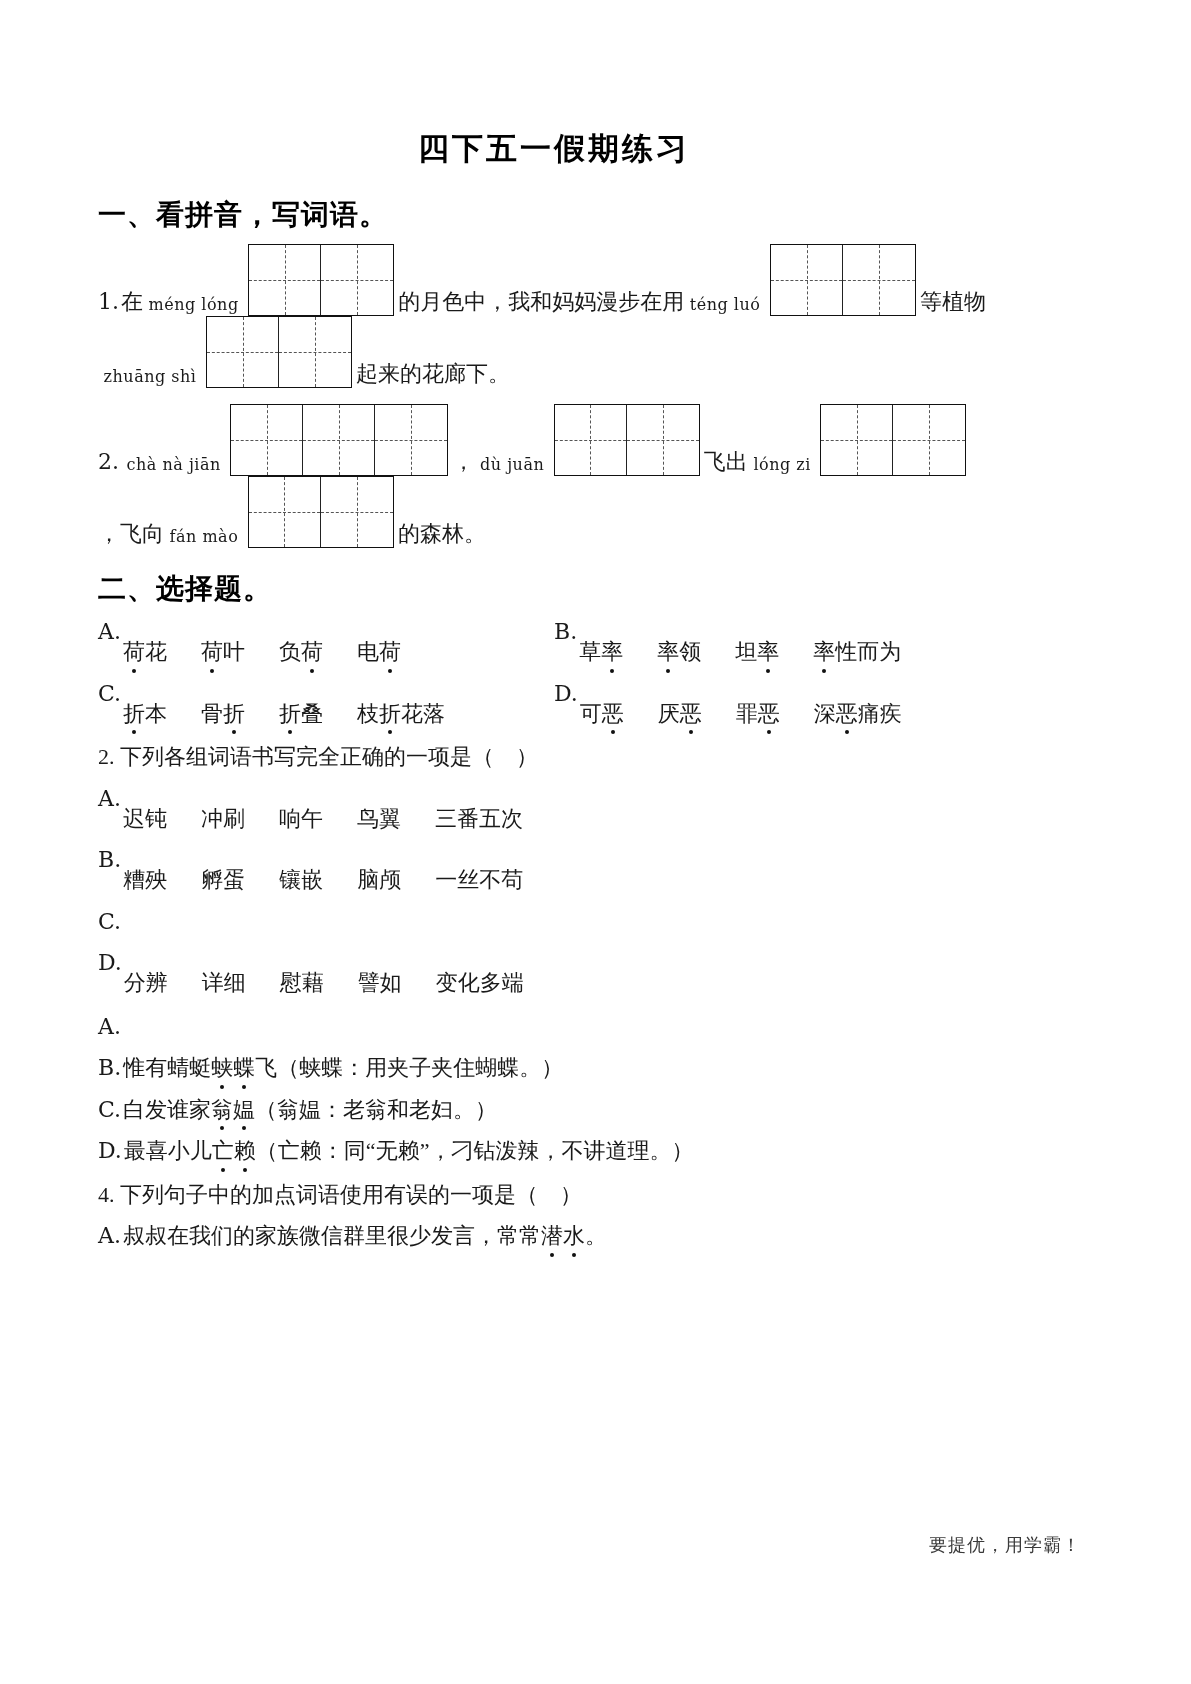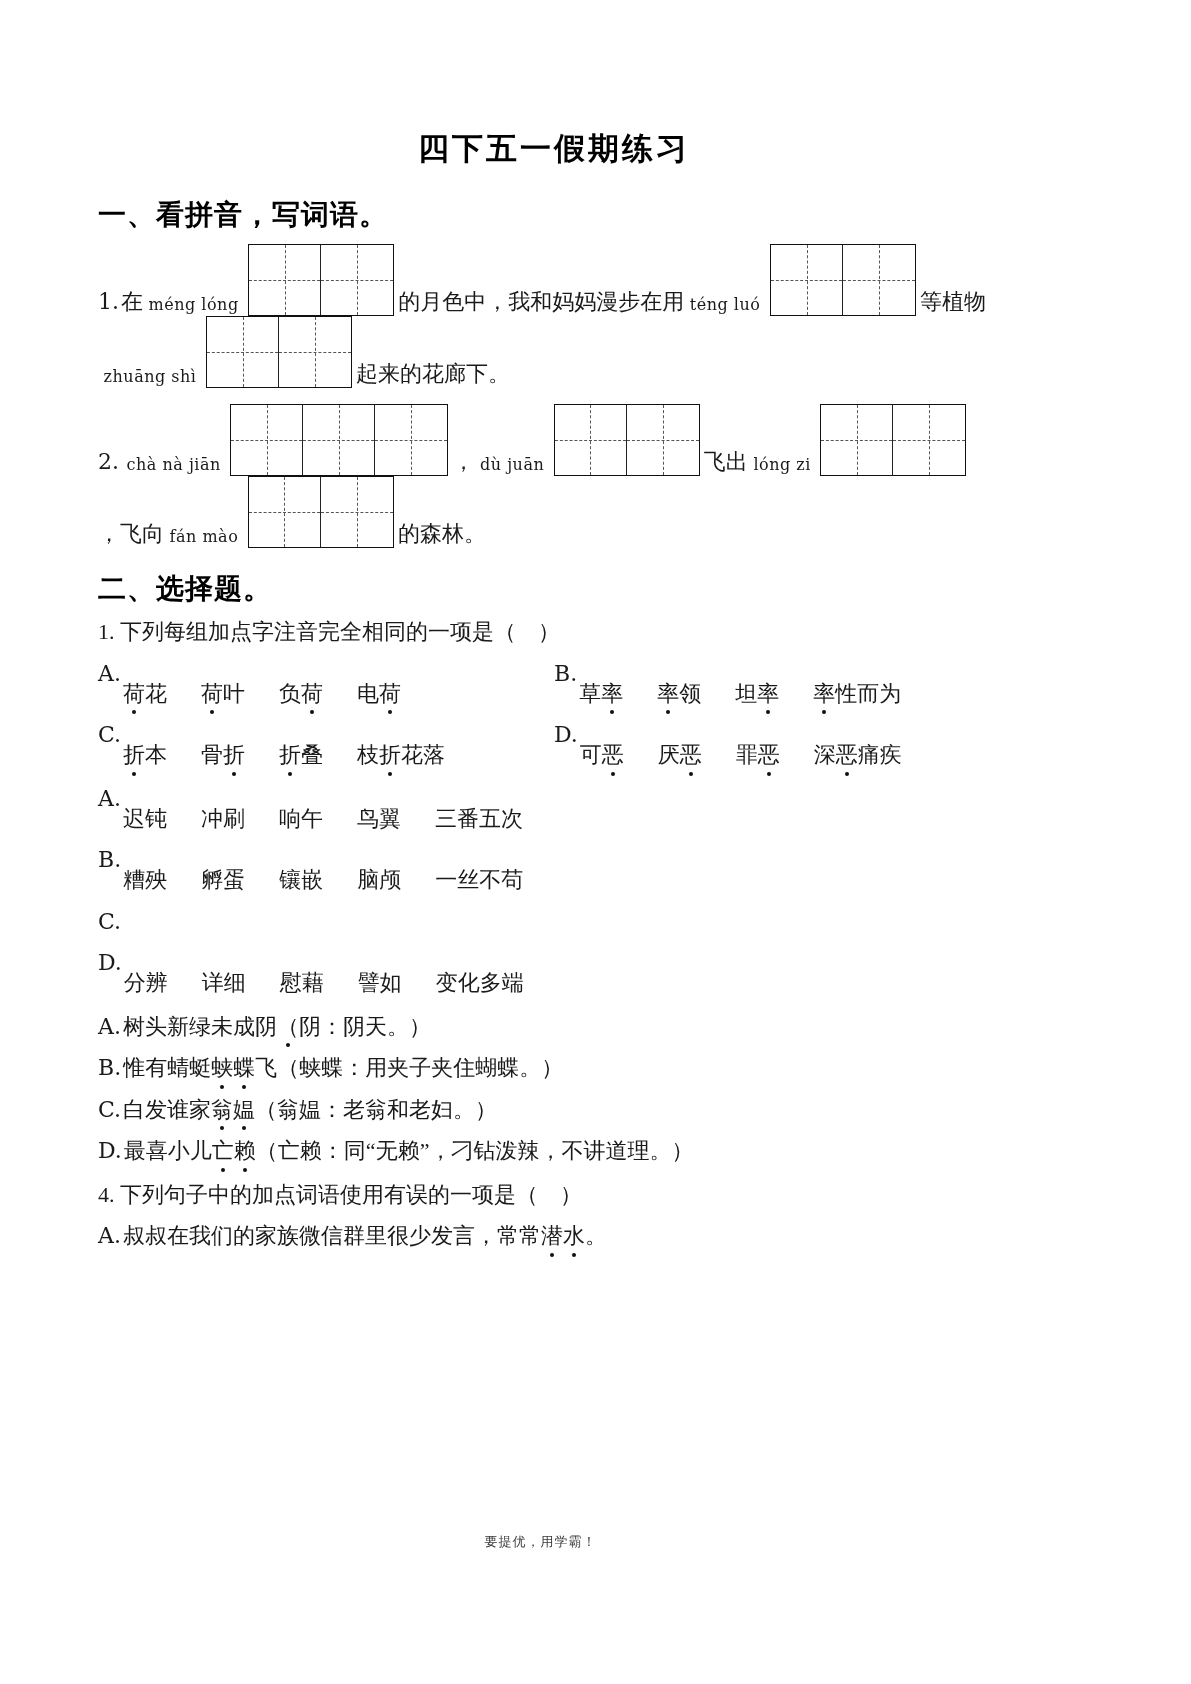--- a/index.html
+++ b/index.html
@@ -164,22 +164,22 @@
     border-radius: 50%;
     background: #111;
   }
 
   
   .footer {
     position: absolute;
     left: 0;
     right: 0;
     top: 1533px;
-    text-align: center;
-    font-size: 13px;
+    text-align: right;
+    font-size: 18px;
     color: #3a3a3a;
     font-family: "Liberation Serif", serif;
     letter-spacing: 1px;
   }
 </style>
 </head>
 <body>
 
 <div class="page">
   <div class="content">
@@ -240,21 +240,20 @@
               <span class="cell"></span>
             </span>
             <span class="txt">的森林。</span>
           </div>
         </div>
       </div>
 
     <div class="section-heading" style="margin-top:22px;">二、选择题。</div>
     <div id="section-two-body">
         <div class="question">
-          <div class="q-stem">1. 下列每组加点字注音完全相同的一项是（    ）</div>
           <div class="opt-row">
             <div class="half">
               <span class="opt-label">A.</span>
               <span class="opt-words">
                 <span class="w"><span class="dot">荷</span><span>花</span></span>
                 <span class="w"><span class="dot">荷</span><span>叶</span></span>
                 <span class="w"><span>负</span><span class="dot">荷</span></span>
                 <span class="w"><span>电</span><span class="dot">荷</span></span>
               </span>
             </div>
@@ -283,20 +282,21 @@
               <span class="opt-words">
                 <span class="w"><span>可</span><span class="dot">恶</span></span>
                 <span class="w"><span>厌</span><span class="dot">恶</span></span>
                 <span class="w"><span>罪</span><span class="dot">恶</span></span>
                 <span class="w"><span>深</span><span class="dot">恶</span><span>痛</span><span>疾</span></span>
               </span>
             </div>
           </div>
         </div>
         <div class="question">
+          <div class="q-stem">2. 下列各组词语书写完全正确的一项是（    ）</div>
           <div class="opt-row">
             <span class="opt-label">A.</span>
             <span class="opt-words">
               <span class="w">迟钝</span>
               <span class="w">冲刷</span>
               <span class="w">响午</span>
               <span class="w">鸟翼</span>
               <span class="w">三番五次</span>
             </span>
           </div>
@@ -318,21 +318,21 @@
             <span class="opt-words">
               <span class="w">分辨</span>
               <span class="w">详细</span>
               <span class="w">慰藉</span>
               <span class="w">譬如</span>
               <span class="w">变化多端</span>
             </span>
           </div>
         </div>
         <div class="question">
-          <div class="opt-line"><span class="opt-label">A.</span><span class="body"><span>树</span><span>头</span><span>新</span><span>绿</span><span>未</span><span>成</span><span>阴</span><span class="dot">（</span><span>阴</span><span>：</span><span>阴</span><span>天</span><span>。</span><span>）</span></span></div>
+          <div class="opt-line"><span class="opt-label">A.</span></div>
           <div class="opt-line"><span class="opt-label">B.</span><span class="body"><span>惟</span><span>有</span><span>蜻</span><span>蜓</span><span class="dot">蛱</span><span class="dot">蝶</span><span>飞</span><span>（</span><span>蛱</span><span>蝶</span><span>：</span><span>用</span><span>夹</span><span>子</span><span>夹</span><span>住</span><span>蝴</span><span>蝶</span><span>。</span><span>）</span></span></div>
           <div class="opt-line"><span class="opt-label">C.</span><span class="body"><span>白</span><span>发</span><span>谁</span><span>家</span><span class="dot">翁</span><span class="dot">媪</span><span>（</span><span>翁</span><span>媪</span><span>：</span><span>老</span><span>翁</span><span>和</span><span>老</span><span>妇</span><span>。</span><span>）</span></span></div>
           <div class="opt-line"><span class="opt-label">D.</span><span class="body"><span>最</span><span>喜</span><span>小</span><span>儿</span><span class="dot">亡</span><span class="dot">赖</span><span>（</span><span>亡</span><span>赖</span><span>：</span><span>同</span><span>“</span><span>无</span><span>赖</span><span>”</span><span>，</span><span>刁</span><span>钻</span><span>泼</span><span>辣</span><span>，</span><span>不</span><span>讲</span><span>道</span><span>理</span><span>。</span><span>）</span></span></div>
         </div>
         <div class="question">
           <div class="q-stem">4. 下列句子中的加点词语使用有误的一项是（    ）</div>
           <div class="opt-line"><span class="opt-label">A.</span><span class="body"><span>叔</span><span>叔</span><span>在</span><span>我</span><span>们</span><span>的</span><span>家</span><span>族</span><span>微</span><span>信</span><span>群</span><span>里</span><span>很</span><span>少</span><span>发</span><span>言</span><span>，</span><span>常</span><span>常</span><span class="dot">潜</span><span class="dot">水</span><span>。</span></span></div>
         </div>
       </div>
 

